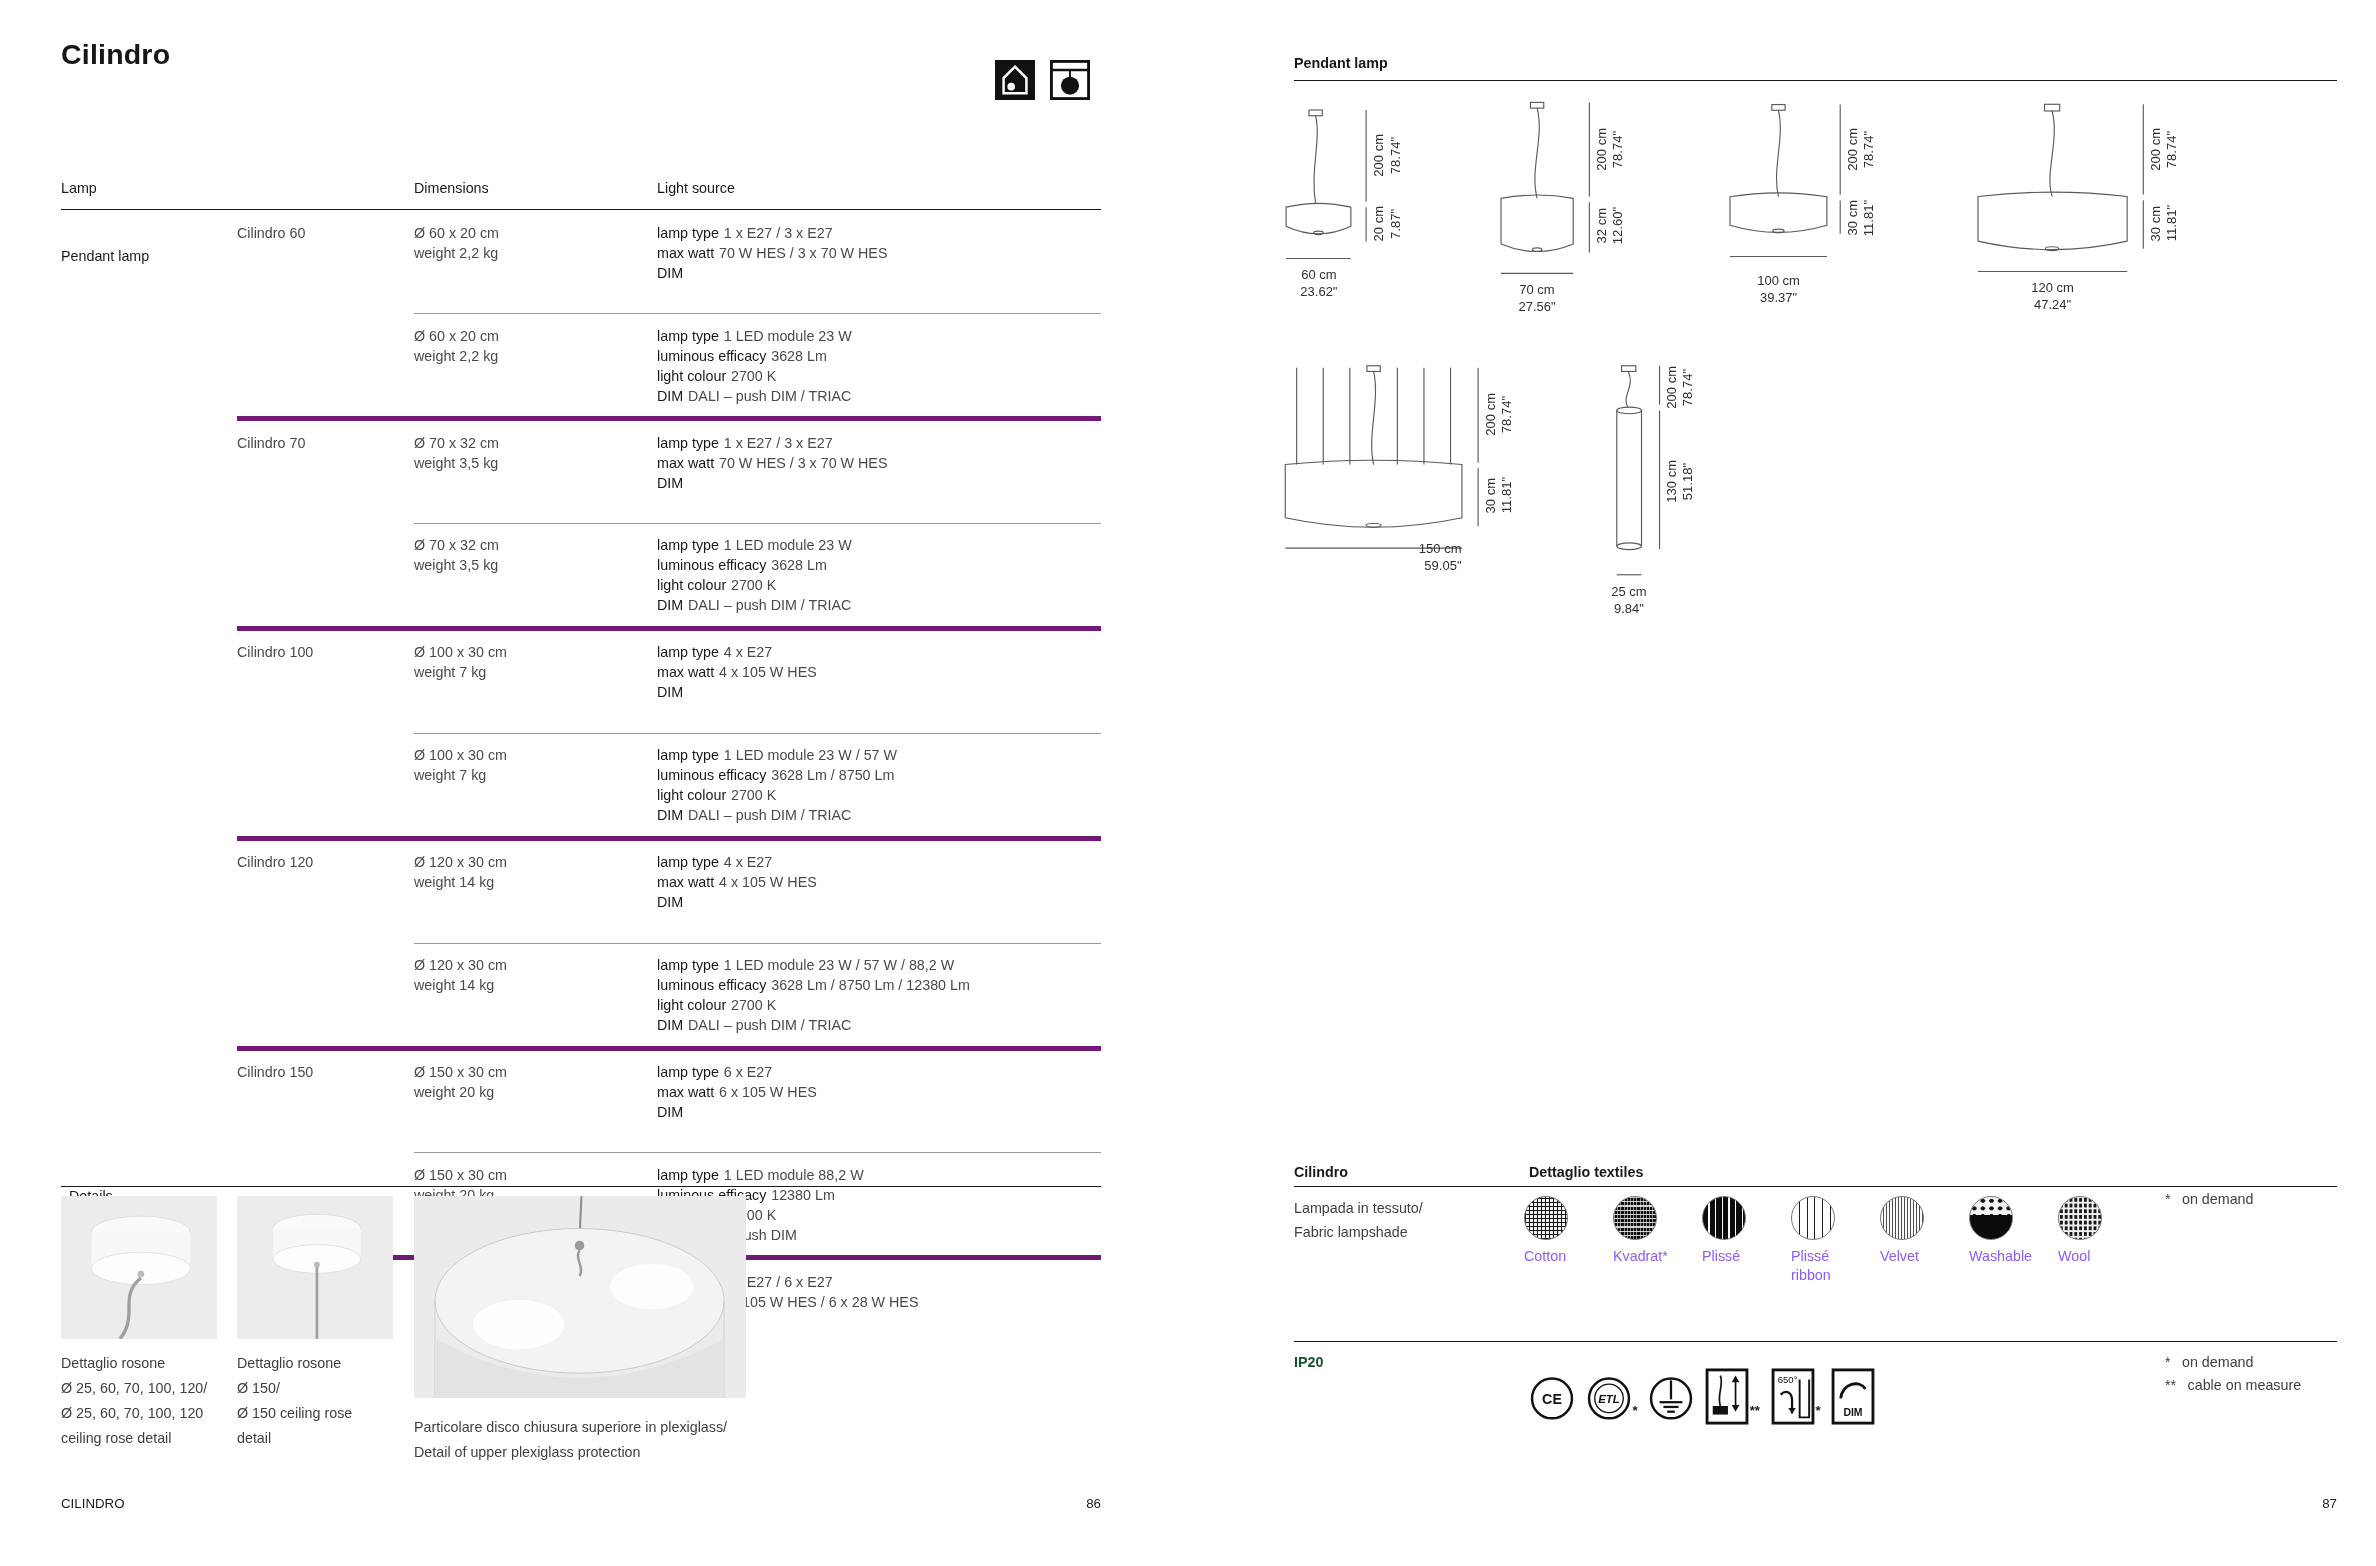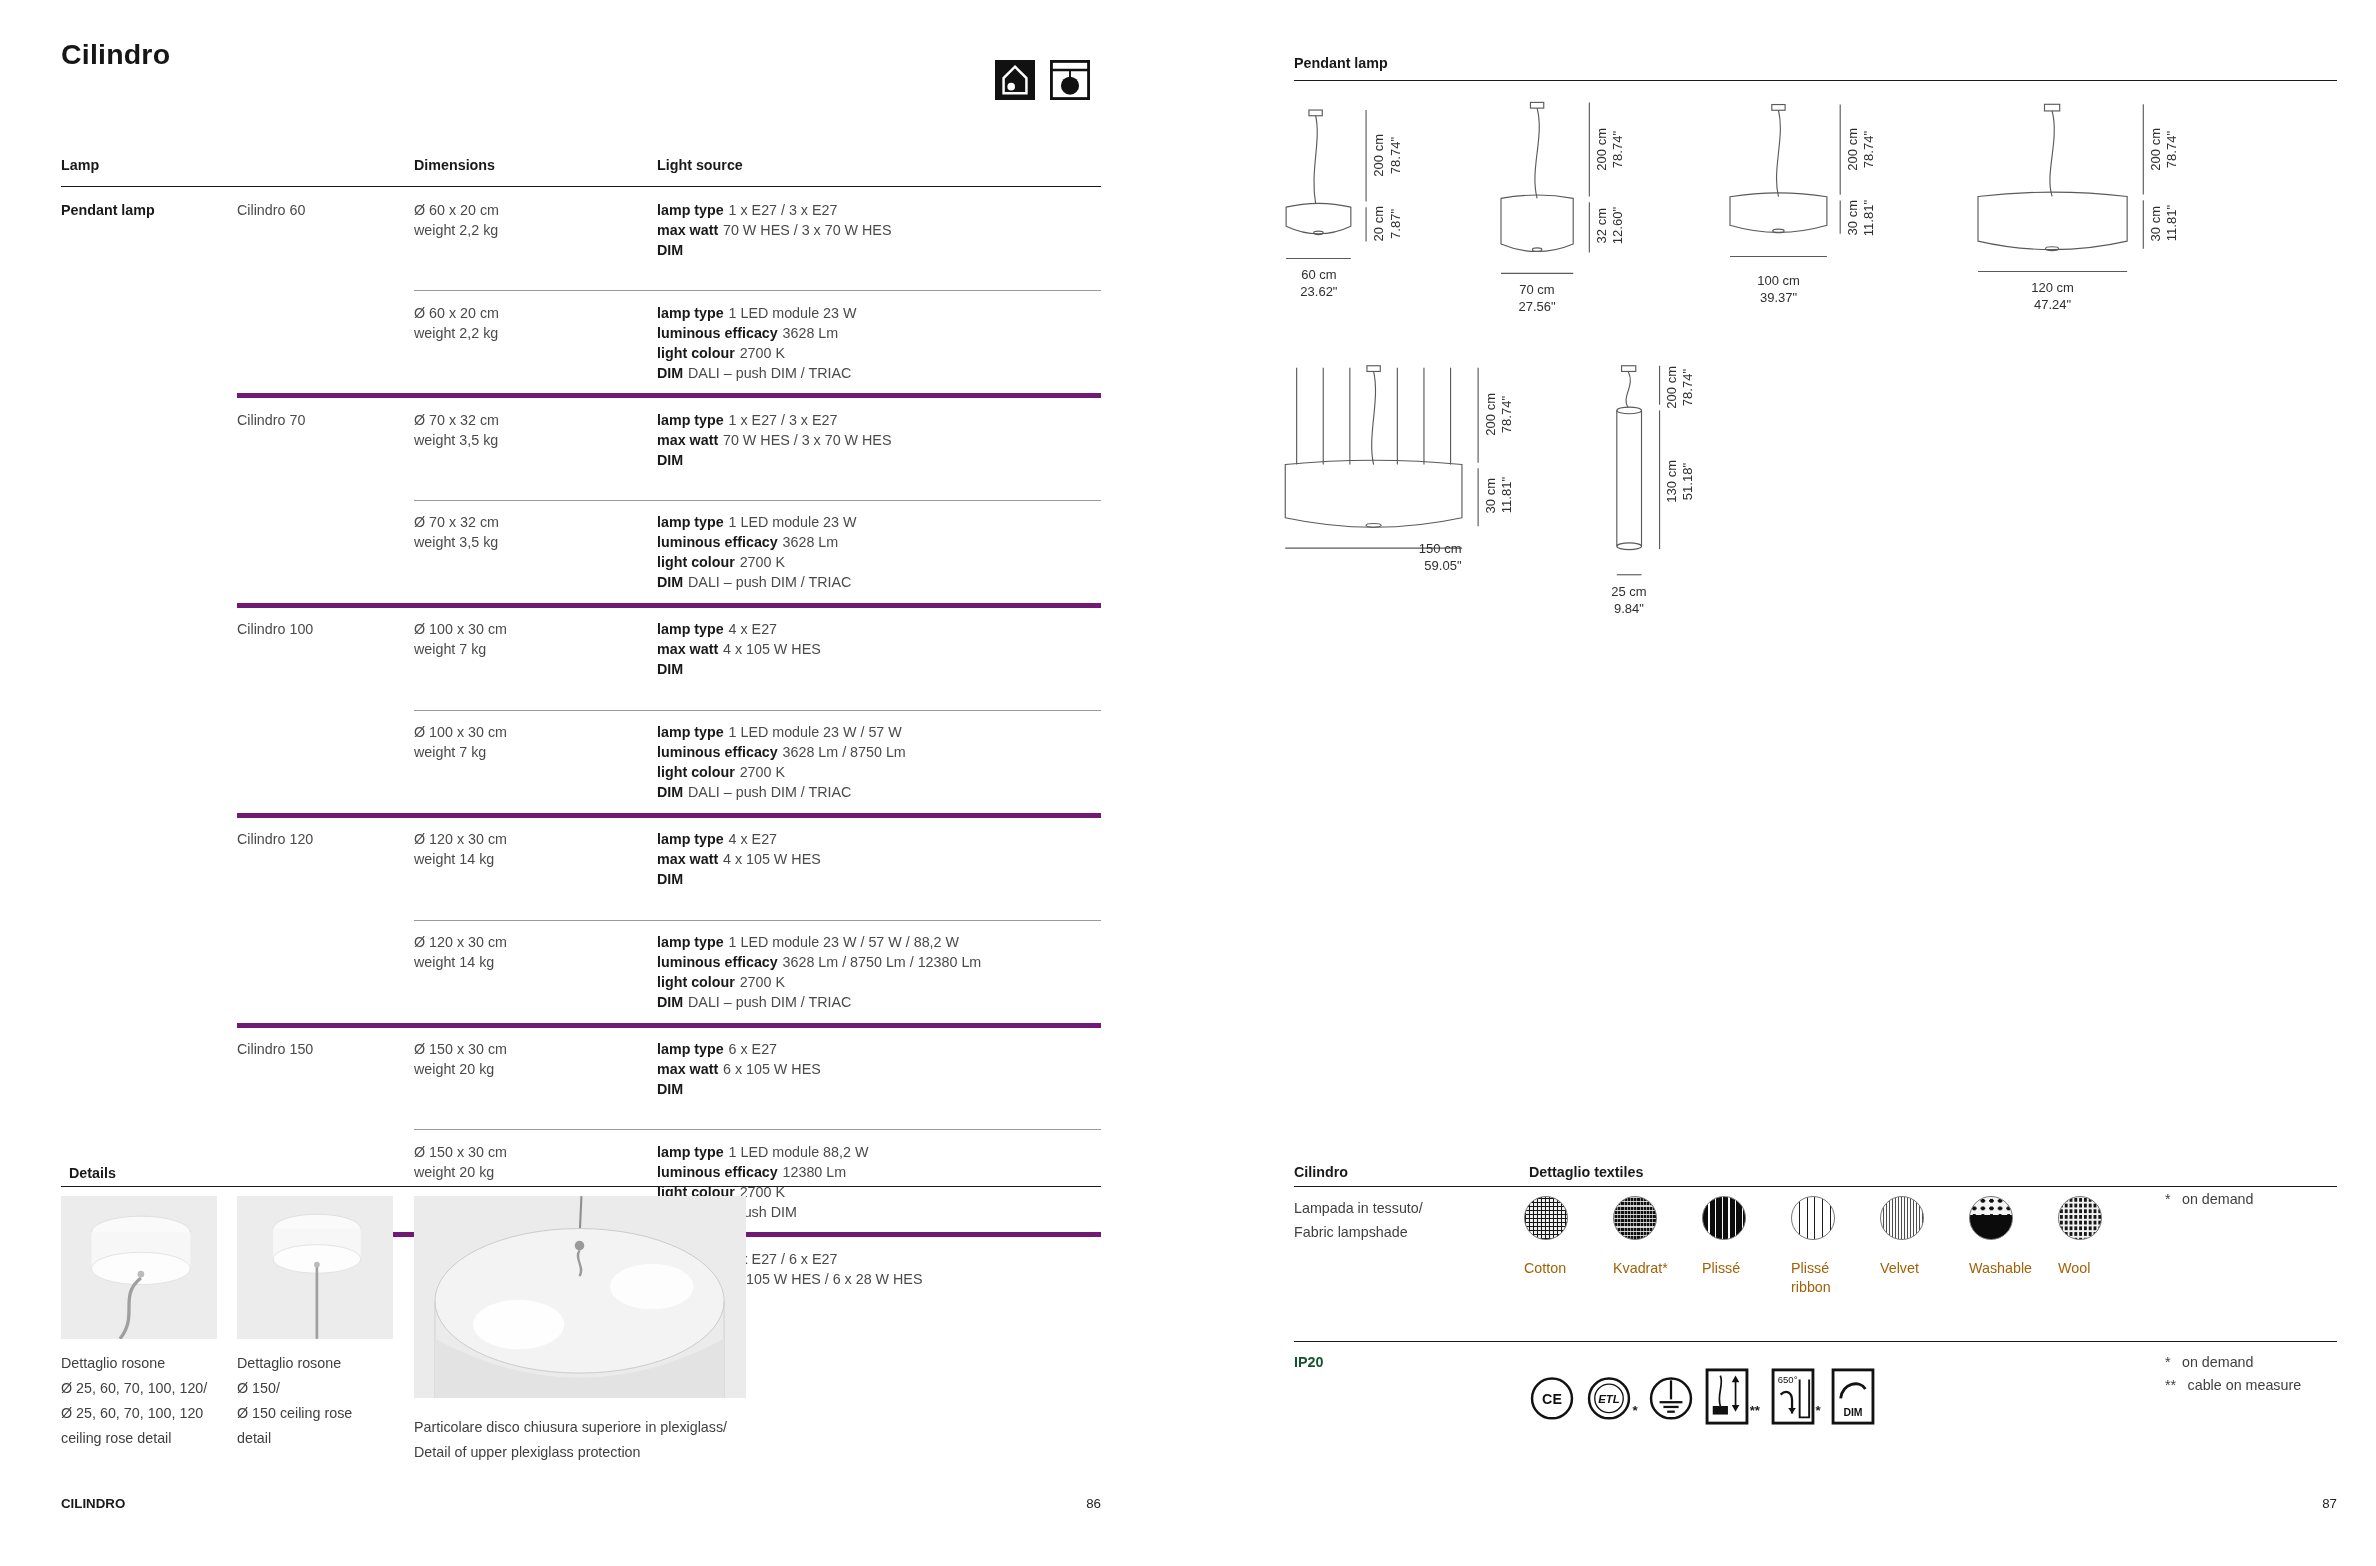--- a/index.html
+++ b/index.html
@@ -1,20 +1,20 @@
 <!DOCTYPE html>
 <html style="font-size:15px"><head>
 <meta charset="utf-8">
 <style>
   html,body{margin:0;padding:0;background:#fff;}
   #canvas{position:relative;width:2377px;height:1566px;background:#fff;overflow:hidden;
           font-family:"Liberation Sans","DejaVu Sans",sans-serif;color:#222;}
   
   .abs{position:absolute;}
-  .b{font-weight:bold;color:#191919;}
+  .b{font-weight:normal;color:#191919;margin-top:23px;}
   .rule{position:absolute;border-top:1.9px solid #1c1c1c;width:100%;}
   
   #lp{position:absolute;left:61px;top:0;width:1040px;height:1346px;}
   .lp-title{position:absolute;left:0;top:38px;font-size:28.5px;font-weight:bold;color:#161616;letter-spacing:0.2px;}
   .tl-icon{position:absolute;top:60px;width:40px;height:40px;}
   
   #spec-table{position:absolute;left:0;top:155px;width:1040px;font-size:14.3px;line-height:20px;}
   .t-head{display:grid;grid-template-columns:176px 177px 243px 1fr;padding-bottom:11.4px;border-bottom:1.9px solid #161616;}
   .t-row{display:grid;grid-template-columns:176px 177px 243px 1fr;}
   .t-row > div{padding-top:11.4px;padding-bottom:10.5px;border-top:1px solid transparent;}
@@ -34,21 +34,21 @@
   .diagram svg{position:absolute;left:0;top:0;overflow:visible;}
   .wlab{position:absolute;text-align:center;font-size:13px;line-height:17px;color:#2f2f2f;}
   .vlab{position:absolute;display:flex;flex-direction:row;gap:2.9px;align-items:center;justify-content:center;}
   .vtxt{writing-mode:vertical-rl;transform:rotate(180deg);font-size:13px;line-height:13.3px;color:#2f2f2f;white-space:nowrap;}
   
   .fin-h{position:absolute;top:1164px;font-size:14.3px;font-weight:bold;color:#191919;}
   .mat{position:absolute;left:0;top:1196px;font-size:14.3px;line-height:24px;color:#3f3f3f;}
   #swatches{position:absolute;left:230px;top:1196px;display:flex;}
   .sw{width:89px;}
   .sw-dot{width:42px;height:42px;border-radius:50%;border:1px solid #777;}
-  .sw-lab{margin-top:19px;font-size:14.3px;line-height:19px;color:#a16207;}
+  .sw-lab{margin-top:7px;font-size:14.3px;line-height:19px;color:#8b5cf6;}
   .p-cotton{background:repeating-linear-gradient(0deg,#141414 0 1.5px,rgba(255,255,255,0) 1.5px 4px),repeating-linear-gradient(90deg,#141414 0 1.5px,rgba(255,255,255,0) 1.5px 4px),#f0f0f0;}
   .p-kvadrat{background:repeating-linear-gradient(90deg,rgba(240,240,240,.55) 0 1.1px,rgba(0,0,0,0) 1.1px 3.2px),repeating-linear-gradient(0deg,#101010 0 3px,#cfcfcf 3px 4.2px);}
   .p-plisse{background:repeating-linear-gradient(90deg,#0c0c0c 0 5.2px,#fafafa 5.2px 6.7px);}
   .p-plisse-ribbon{background:repeating-linear-gradient(90deg,#ffffff 0 6.7px,#1c1c1c 6.7px 7.8px);}
   .p-velvet{background:repeating-linear-gradient(90deg,#fbfbfb 0 2.1px,#4c4c4c 2.1px 3px);}
   .p-washable{background:linear-gradient(rgba(0,0,0,0) 0 44%,#0b0b0b 44% 100%),radial-gradient(#101010 2.3px,rgba(0,0,0,0) 2.5px);background-size:100% 100%,8.6px 7.6px;background-color:#f4f4f4;}
   .p-wool{background:radial-gradient(#161616 1.6px,rgba(0,0,0,0) 1.8px);background-size:4.8px 5.7px;background-color:#f2f2f2;}
   .note{position:absolute;font-size:14.3px;color:#3f3f3f;display:flex;gap:11.4px;}
   .ip-label{position:absolute;left:0;top:1354px;font-size:14.3px;font-weight:bold;color:#14532d;}
   #cert-row{position:absolute;left:235px;top:1368px;display:flex;align-items:flex-start;gap:10.5px;}

